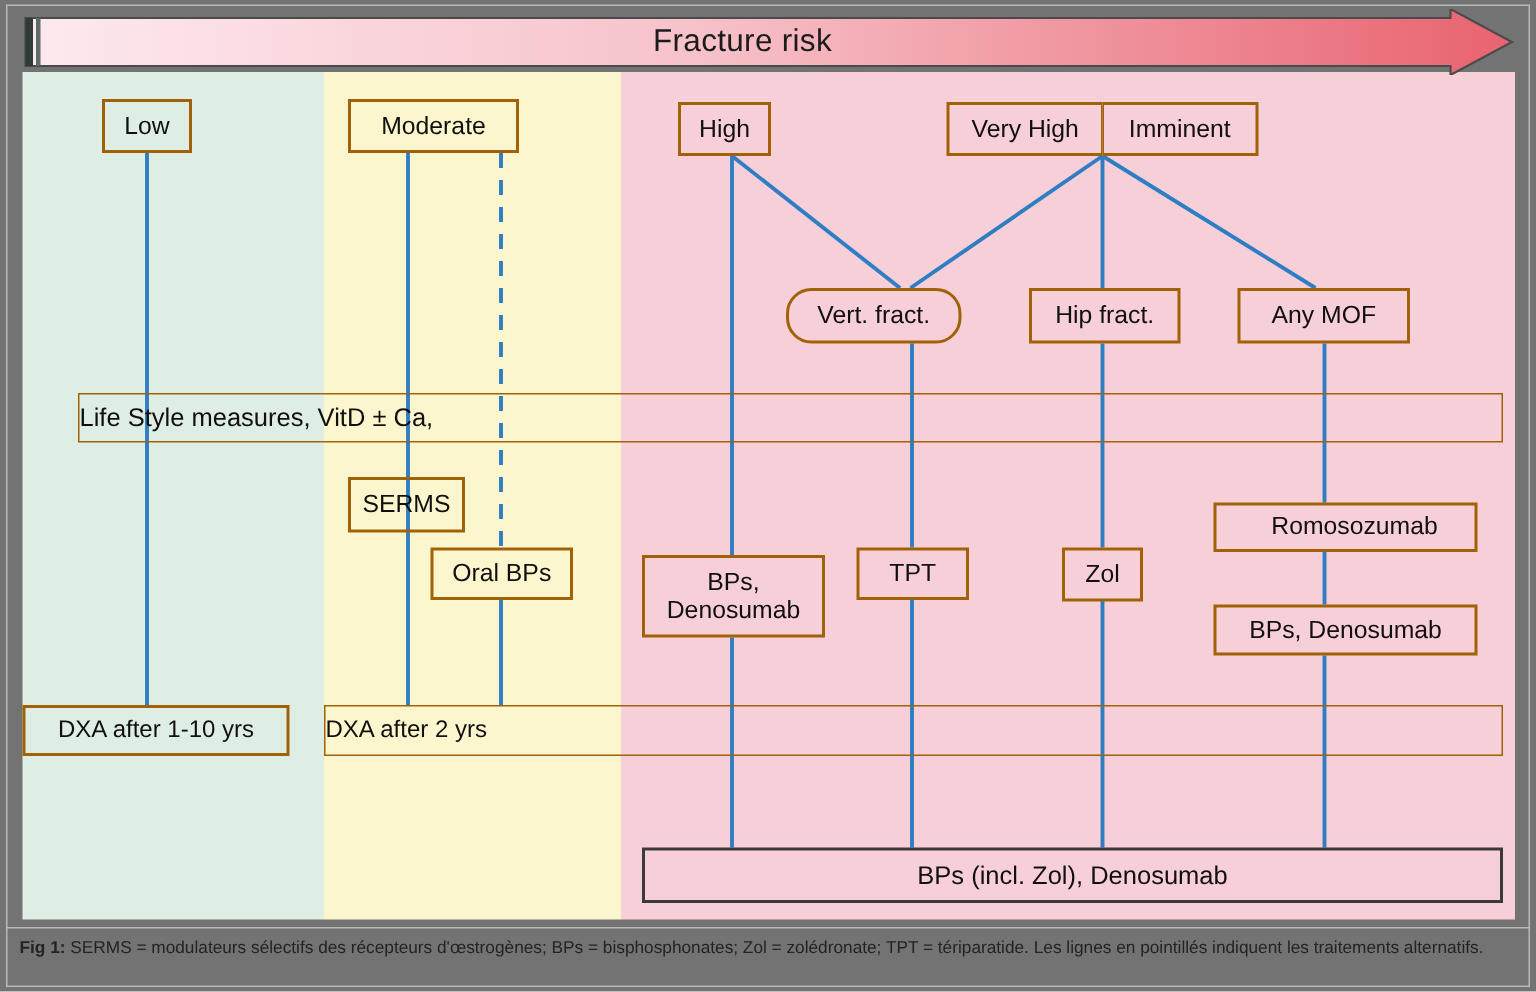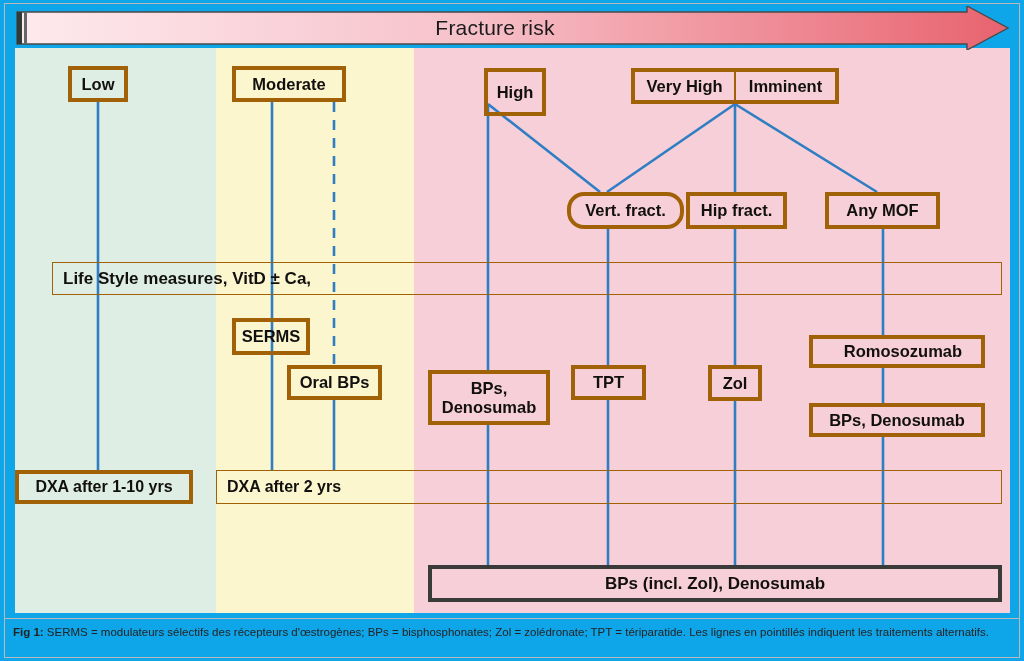--- a/index.html
+++ b/index.html
@@ -8,21 +8,21 @@
     padding: 0;
     background: #ffffff;
   }
   body {
     font-family: "Liberation Sans", sans-serif;
   }
   #figure {
     position: relative;
     width: 1024px;
     height: 661px;
-    background: #0ea5e9;
+    background: #737373;
     overflow: hidden;
   }
   
   .outer-frame {
     position: absolute;
     left: 4px;
     top: 3px;
     width: 1016px;
     height: 655px;
     border: 1px solid #b9b9b9;
@@ -61,36 +61,34 @@
     position: absolute;
     left: 0; top: 0;
     width: 1024px; height: 661px;
     pointer-events: none;
   }
 
   
   .node {
     position: absolute;
     box-sizing: border-box;
-    border: 4px solid #a16207;
+    border: 2px solid #a16207;
     background: transparent;
     display: flex;
     align-items: center;
     justify-content: center;
     text-align: center;
     color: #11100f;
     font-size: 16.5px;
     line-height: 1.15;
     white-space: pre-line;
-    font-weight: bold;
   }
   .node.thin { border-width: 1.6px; }
   .node.left-text {
     justify-content: flex-start;
-    padding-left: 10px;
     text-align: left;
   }
   .node.bold-border { border-color: #3a3a3a; }
 
   
   .caption {
     position: absolute;
     left: 4px;
     top: 618px;
     width: 1016px;
@@ -159,27 +157,27 @@
       <line x1="883" y1="229" x2="883" y2="335"></line>
       <line x1="883" y1="368" x2="883" y2="403"></line>
       <line x1="883" y1="437" x2="883" y2="565"></line>
     </g>
   </svg>
 
   <div class="node" style="left:68px;  top:66px;  width:60px;  height:36px;">Low</div>
 
   <div class="node" style="left:232px; top:66px;  width:114px; height:36px;">Moderate</div>
 
-  <div class="node" style="left:484px; top:68px;  width:62px;  height:48px;">High</div>
+  <div class="node" style="left:452px; top:68px;  width:62px;  height:36px;">High</div>
 
   <div class="node" style="left:631px; top:68px;  width:104px; height:36px; border-right-width:1.4px;text-align:center;">Very High</div>
 
   <div class="node" style="left:735px; top:68px;  width:104px; height:36px; border-left-width:1.4px;">Imminent</div>
 
-  <div class="node" style="left:567px; top:192px; width:117px; height:37px;border-radius:17px;">Vert. fract.</div>
+  <div class="node" style="left:524px; top:192px; width:117px; height:37px;border-radius:17px;">Vert. fract.</div>
 
   <div class="node" style="left:686px; top:192px; width:101px; height:37px;">Hip fract.</div>
 
   <div class="node" style="left:825px; top:192px; width:115px; height:37px;">Any MOF</div>
 
   <div class="node thin left-text" style="left:52px; top:262px; width:950px; height:33px; font-size:17px;">Life Style measures, VitD ± Ca,</div>
 
   <div class="node" style="left:232px; top:318px; width:78px;  height:37px;">SERMS</div>
 
   <div class="node" style="left:287px; top:365px; width:95px;  height:35px;">Oral BPs</div>

